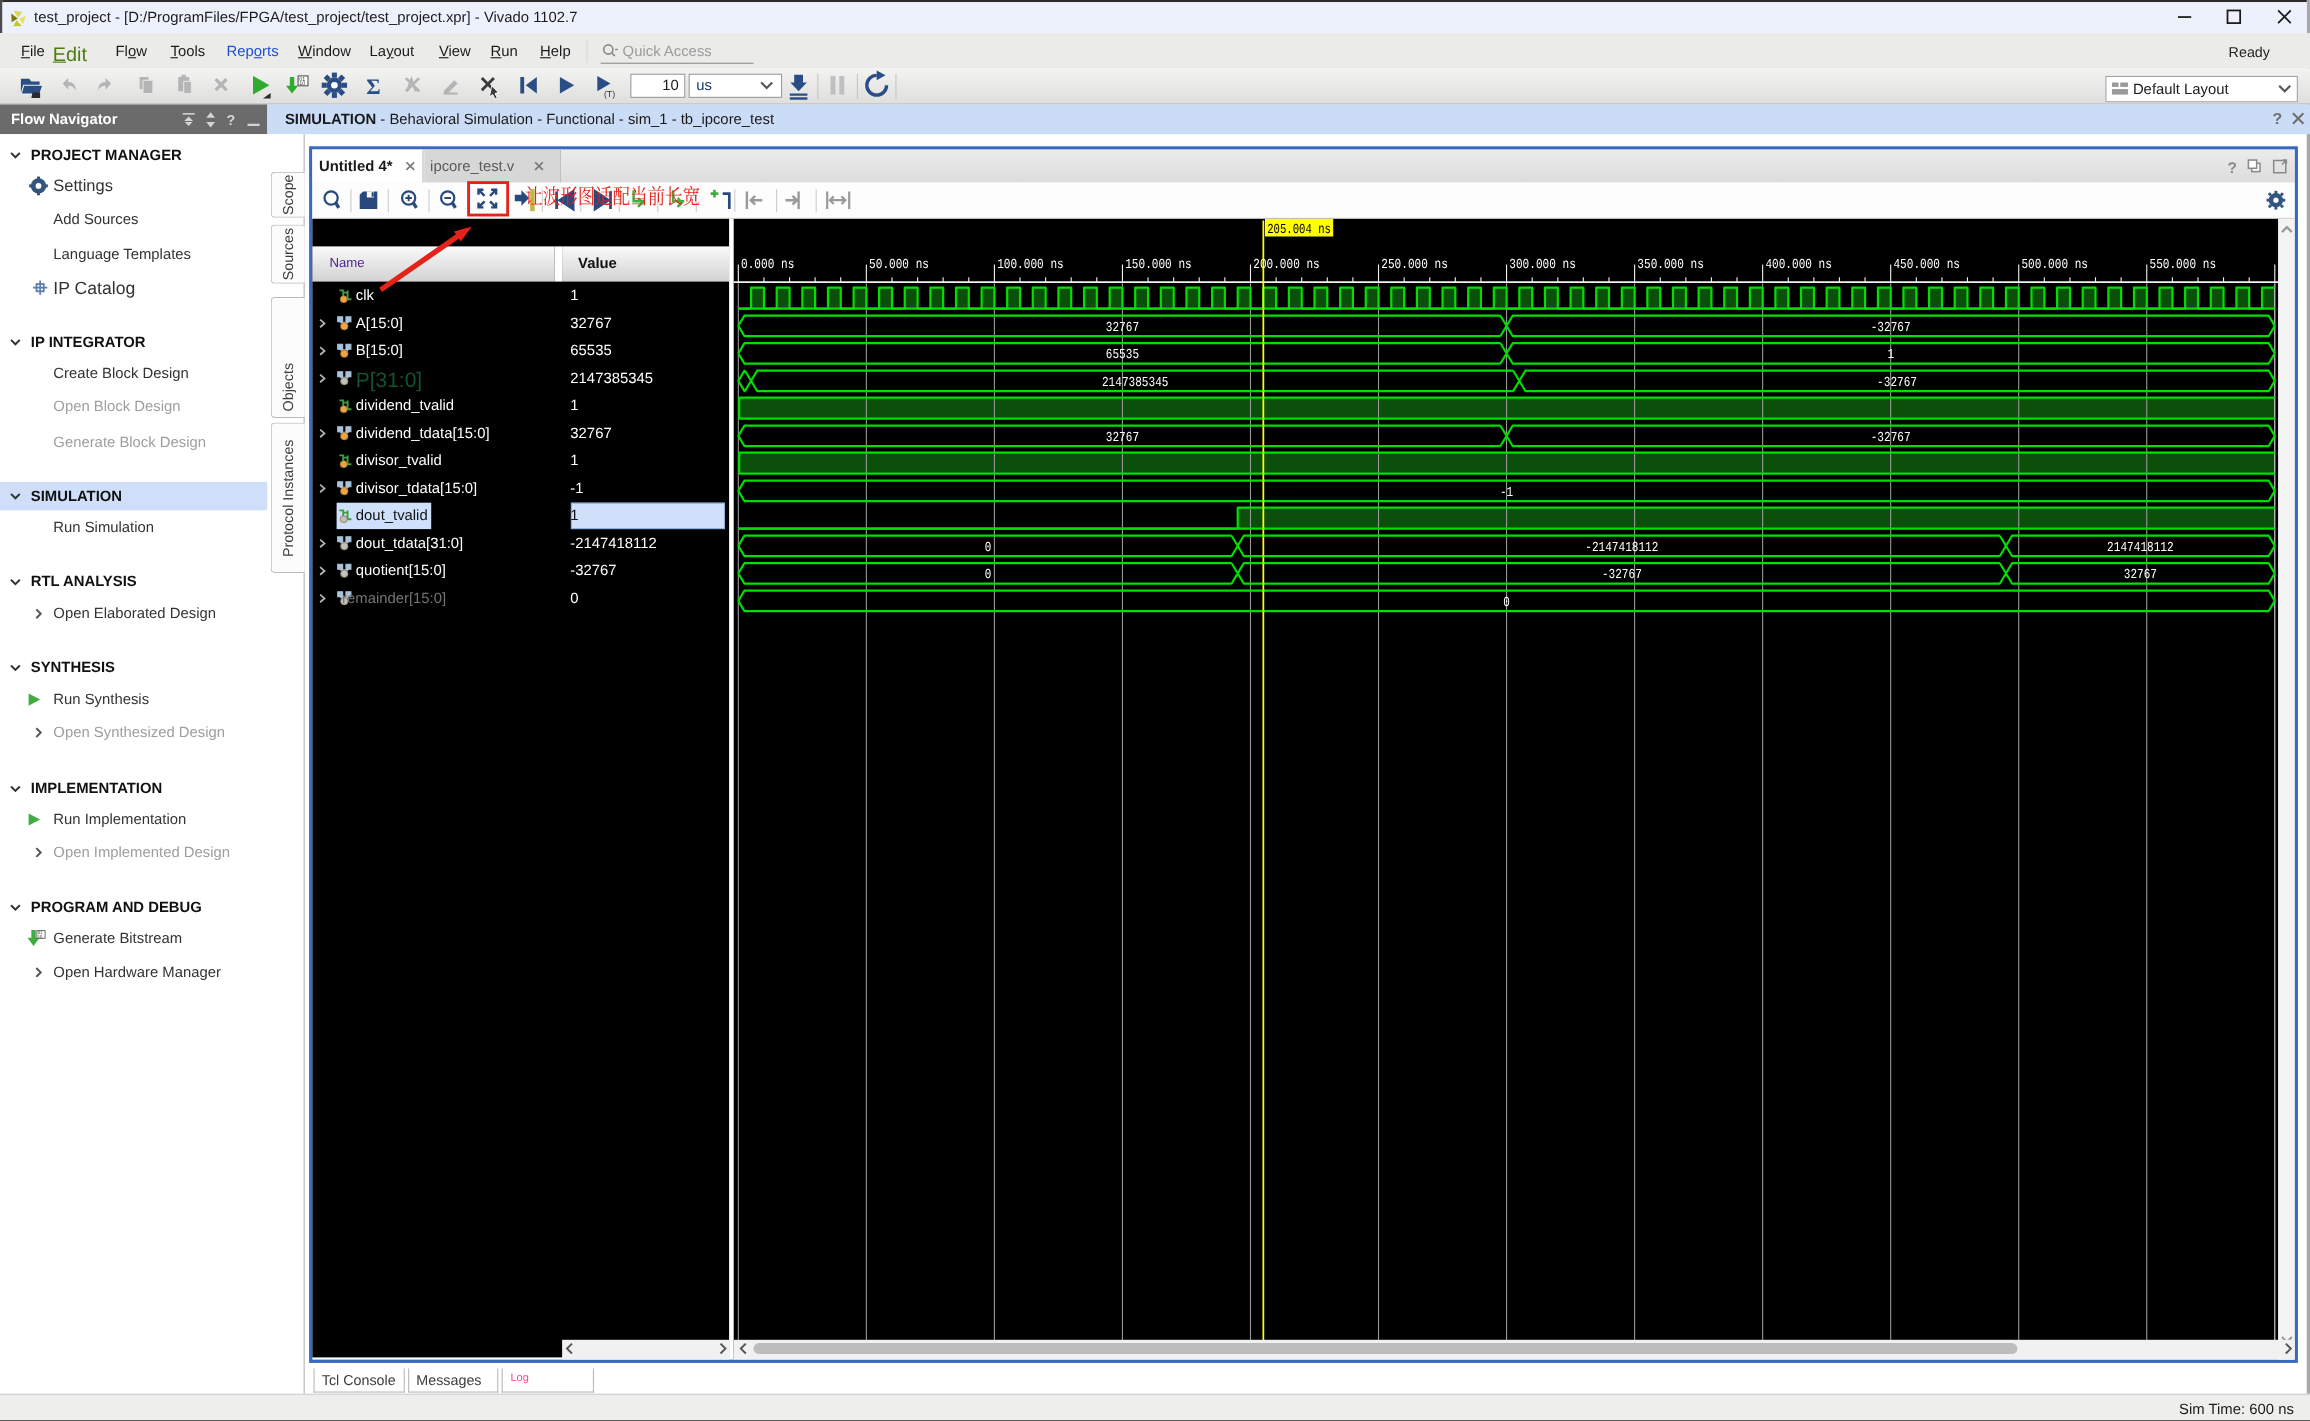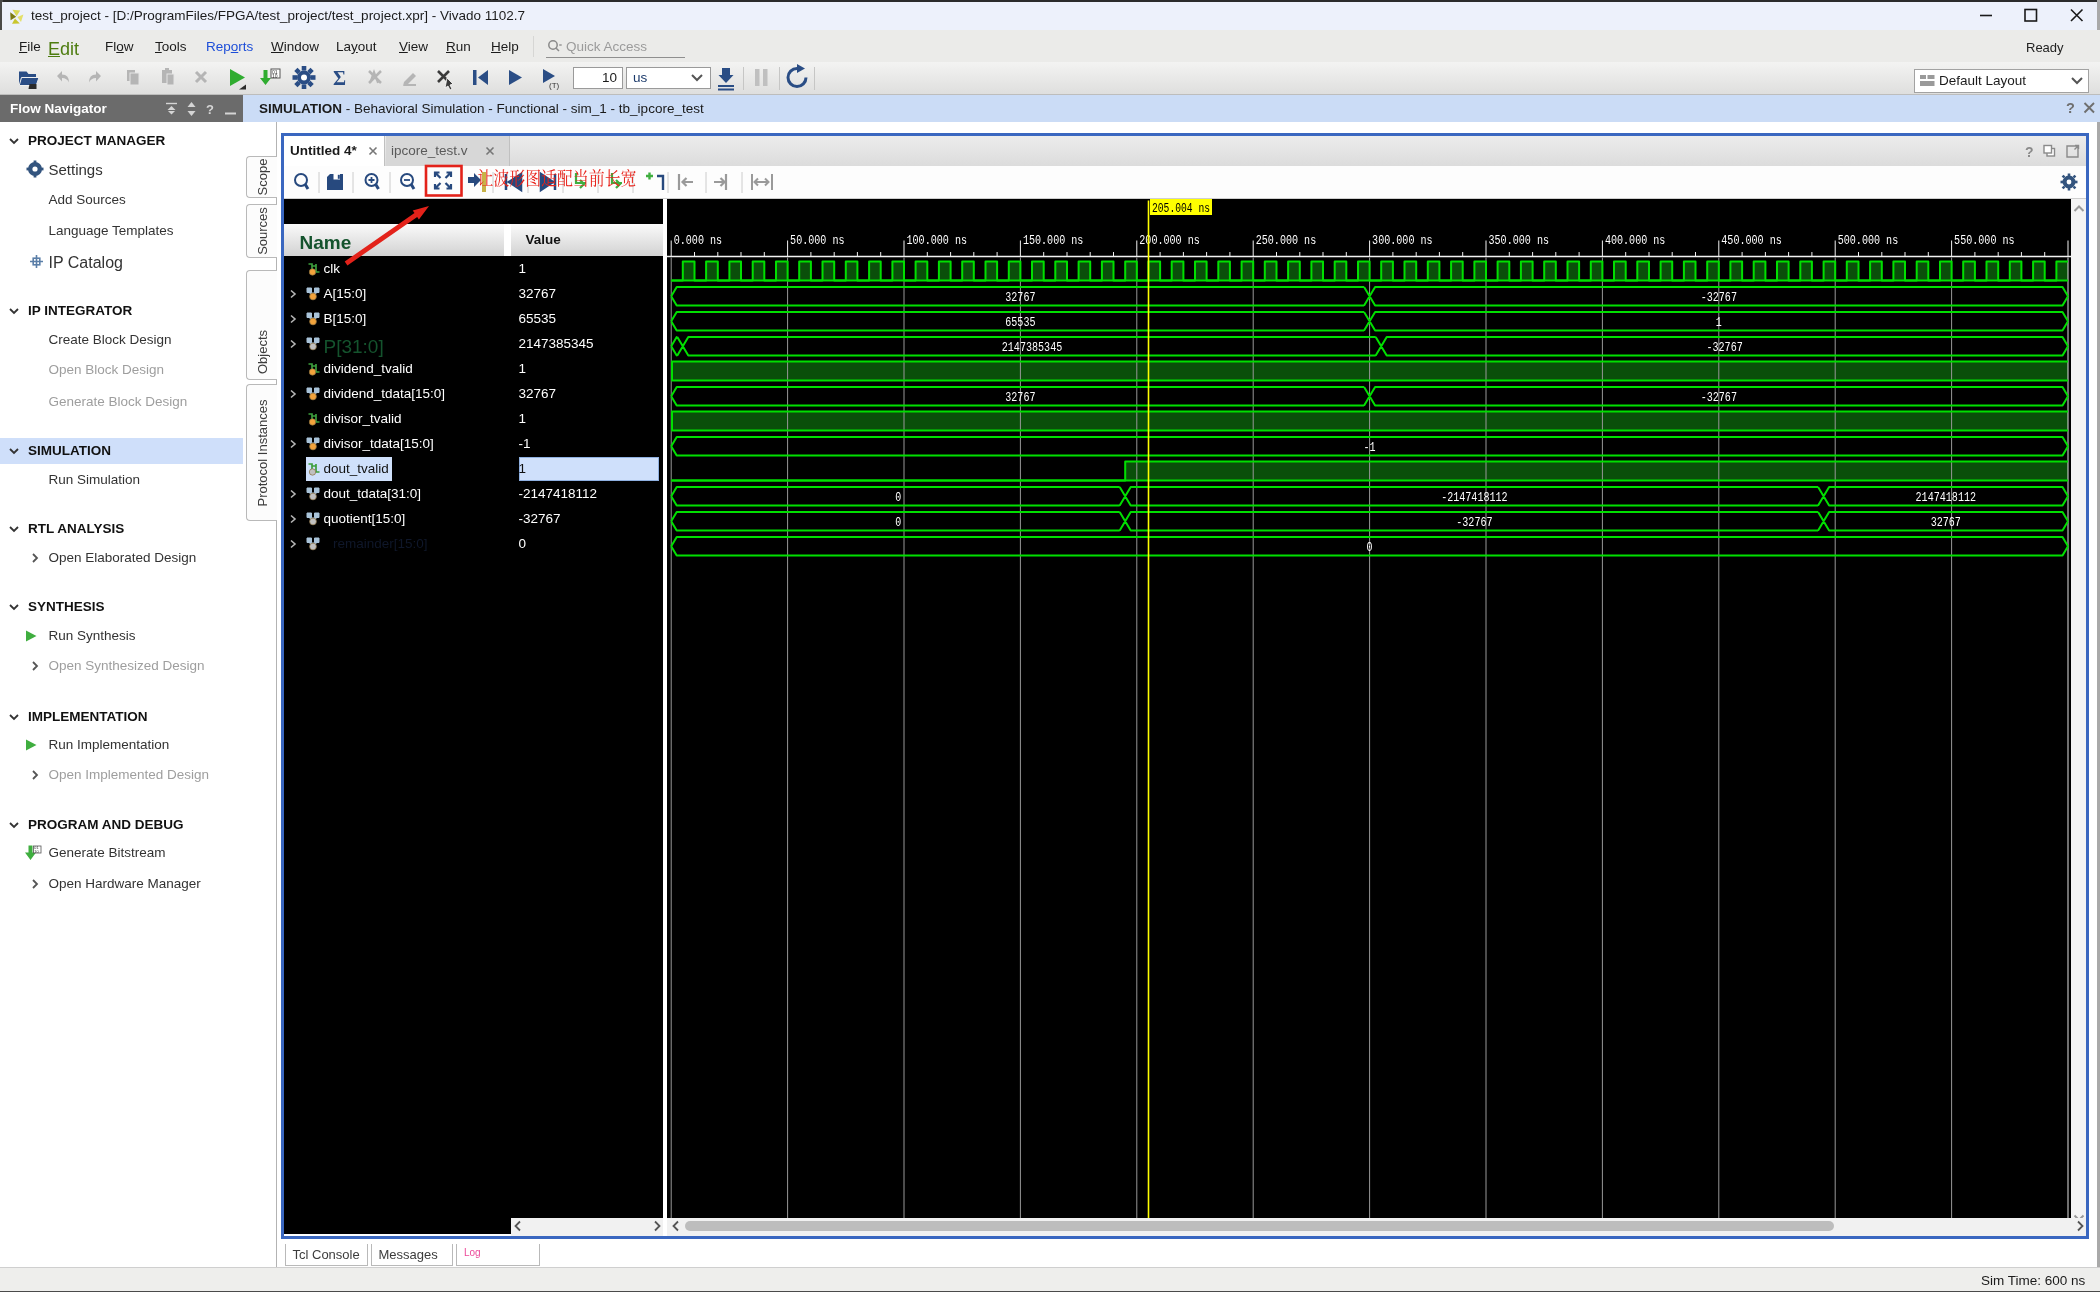--- a/index.html
+++ b/index.html
@@ -296,21 +296,21 @@
 <rect x="1.2" y="1.2" width="2.6" height="2.6" transform="rotate(45 2.5 2.5)"></rect>
       <rect x="12.2" y="1.2" width="2.6" height="2.6" transform="rotate(45 13.5 2.5)"></rect>
       <rect x="1.2" y="12.2" width="2.6" height="2.6" transform="rotate(45 2.5 13.5)"></rect>
       <rect x="12.2" y="12.2" width="2.6" height="2.6" transform="rotate(45 13.5 13.5)"></rect>
     </g>
 </svg>
 <div class="ab" style="left:284px;top:198.5px;width:379px;height:1035px;background:#000"></div>
 <div class="ab" style="left:284px;top:223.5px;width:220px;height:32.5px;background:linear-gradient(#fafafa,#d2d2d2)"></div>
 <div class="ab" style="left:510.5px;top:223.5px;width:152px;height:32.5px;background:linear-gradient(#fafafa,#d2d2d2)"></div>
 <div class="ab" style="left:504px;top:223.5px;width:6.5px;height:32.5px;background:#fff"></div>
-<div class="tx" style="left:299.5px;top:232px;font-size:19px;font-weight:bold;color:#14532d">Name</div>
+<div class="tx" style="left:299.5px;top:232px;font-size:12px;font-weight:normal;color:#4c1d95">Name</div>
 <div class="tx" style="left:525.5px;top:232px;font-size:13.5px;font-weight:bold;color:#111">Value</div>
 <div class="ab" style="left:663.3px;top:198.5px;width:3.2px;height:1036px;background:#fff"></div>
 <svg class="ab" style="left:307px;top:261.5px" width="14" height="14" viewBox="0 0 14 14">
 <path d="M1.5 2 h3.5 v8 M5 4 h4 v-2 M9 2 v8 h3.5" stroke="#3d9e3d" stroke-width="1.7" fill="none"></path>
 <circle cx="5.5" cy="10" r="3.2" fill="#f2a33c" stroke="#8a7040" stroke-width="0.7"></circle>
   </svg>
 <div class="tx" style="left:323.5px;top:260.5px;font-size:13.5px;color:#fff">clk</div>
 <div class="tx" style="left:518.5px;top:260.5px;font-size:13.5px;color:#fff">1</div>
 <svg style="left:289px;top:288.5px" width="9" height="10" viewBox="0 0 9 10">
     <path d="M2 1.5 l4 3.5 -4 3.5" stroke="#b5b5b5" stroke-width="1.6" fill="none"></path>
@@ -395,21 +395,21 @@
   </svg>
 <div class="tx" style="left:323.5px;top:510.5px;font-size:13.5px;color:#fff">quotient[15:0]</div>
 <div class="tx" style="left:518.5px;top:510.5px;font-size:13.5px;color:#fff">-32767</div>
 <svg style="left:289px;top:538.5px" width="9" height="10" viewBox="0 0 9 10">
     <path d="M2 1.5 l4 3.5 -4 3.5" stroke="#b5b5b5" stroke-width="1.6" fill="none"></path>
   </svg>
 <svg class="ab" style="left:306px;top:536.5px" width="14" height="14" viewBox="0 0 14 14">
 <path d="M1 1 h4.5 v4.5 h-4.5 z M8.5 1 h4.5 v4.5 h-4.5 z M3 5.5 l4 3 4 -3" fill="#a9c3d9" stroke="#a9c3d9" stroke-width="1"></path>
 <circle cx="7" cy="9.5" r="3.4" fill="#c0c0c0" stroke="#8a7040" stroke-width="0.7"></circle>
   </svg>
-<div class="tx" style="left:333px;top:535.5px;font-size:13.5px;color:#0f172a">remainder[15:0]</div>
+<div class="tx" style="left:311px;top:535.5px;font-size:13.5px;color:#737373">remainder[15:0]</div>
 <div class="tx" style="left:518.5px;top:535.5px;font-size:13.5px;color:#fff">0</div>
 <svg style="left:666.5px;top:198.5px" width="1404.5" height="1036.5" viewBox="0 0 1404.5 1036.5">
     <rect x="0" y="0" width="1404.5" height="1036.5" fill="#000"></rect>
     <path d="M4.2 41.5 V57.5 M27.5 53.0 V57.5 M50.8 53.0 V57.5 M74.0 53.0 V57.5 M97.3 53.0 V57.5 M120.6 41.5 V57.5 M143.9 53.0 V57.5 M167.2 53.0 V57.5 M190.4 53.0 V57.5 M213.7 53.0 V57.5 M237.0 41.5 V57.5 M260.3 53.0 V57.5 M283.6 53.0 V57.5 M306.8 53.0 V57.5 M330.1 53.0 V57.5 M353.4 41.5 V57.5 M376.7 53.0 V57.5 M400.0 53.0 V57.5 M423.2 53.0 V57.5 M446.5 53.0 V57.5 M469.8 41.5 V57.5 M493.1 53.0 V57.5 M516.4 53.0 V57.5 M539.6 53.0 V57.5 M562.9 53.0 V57.5 M586.2 41.5 V57.5 M609.5 53.0 V57.5 M632.8 53.0 V57.5 M656.0 53.0 V57.5 M679.3 53.0 V57.5 M702.6 41.5 V57.5 M725.9 53.0 V57.5 M749.2 53.0 V57.5 M772.4 53.0 V57.5 M795.7 53.0 V57.5 M819.0 41.5 V57.5 M842.3 53.0 V57.5 M865.6 53.0 V57.5 M888.8 53.0 V57.5 M912.1 53.0 V57.5 M935.4 41.5 V57.5 M958.7 53.0 V57.5 M982.0 53.0 V57.5 M1005.2 53.0 V57.5 M1028.5 53.0 V57.5 M1051.8 41.5 V57.5 M1075.1 53.0 V57.5 M1098.4 53.0 V57.5 M1121.6 53.0 V57.5 M1144.9 53.0 V57.5 M1168.2 41.5 V57.5 M1191.5 53.0 V57.5 M1214.8 53.0 V57.5 M1238.0 53.0 V57.5 M1261.3 53.0 V57.5 M1284.6 41.5 V57.5 M1307.9 53.0 V57.5 M1331.2 53.0 V57.5 M1354.4 53.0 V57.5 M1377.7 53.0 V57.5 M1401.0 41.5 V57.5" stroke="#f2f2f2" stroke-width="1"></path>
     <path d="M0 57.5 H1404.5" stroke="#f2f2f2" stroke-width="1.5"></path>
     <text x="6.7" y="45.0" font-family="Liberation Mono" font-size="12.5" fill="#fff" textLength="48.4" lengthAdjust="spacingAndGlyphs">0.000 ns</text>
     <text x="123.1" y="45.0" font-family="Liberation Mono" font-size="12.5" fill="#fff" textLength="54.4" lengthAdjust="spacingAndGlyphs">50.000 ns</text>
     <text x="239.5" y="45.0" font-family="Liberation Mono" font-size="12.5" fill="#fff" textLength="60.5" lengthAdjust="spacingAndGlyphs">100.000 ns</text>
     <text x="355.9" y="45.0" font-family="Liberation Mono" font-size="12.5" fill="#fff" textLength="60.5" lengthAdjust="spacingAndGlyphs">150.000 ns</text>
     <text x="472.3" y="45.0" font-family="Liberation Mono" font-size="12.5" fill="#fff" textLength="60.5" lengthAdjust="spacingAndGlyphs">200.000 ns</text>

